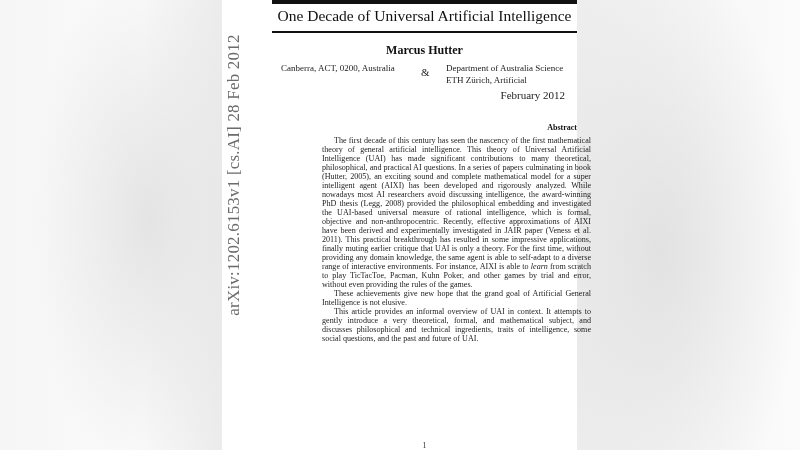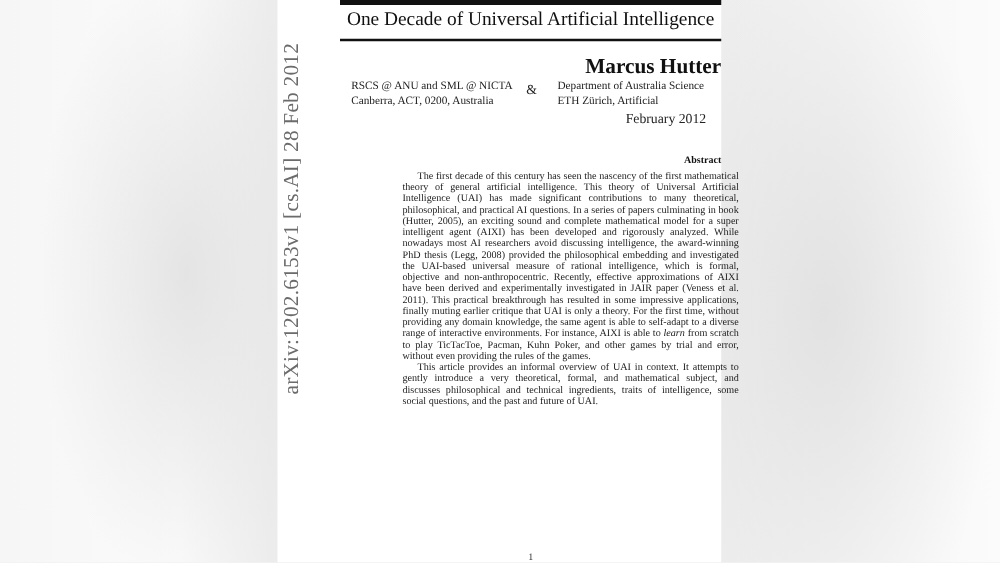--- a/index.html
+++ b/index.html
@@ -29,22 +29,22 @@
     transform: rotate(-90deg);
     font-size: 17px; color: #6b6b6b; letter-spacing: 0.2px;
   }
   .rule-top { position: absolute; left: 272px; top: 0; width: 305px; height: 4px; background: #111; }
   .rule-mid { position: absolute; left: 272px; top: 31px; width: 305px; height: 2px; background: #111; }
   .title {
     position: absolute; left: 272px; top: 7px; width: 305px; text-align: center;
     font-size: 15.5px; font-weight: normal; color: #111; white-space: nowrap;
   }
   .author {
-    position: absolute; left: 272px; top: 43px; width: 305px; text-align: right;
-    font-size: 17px; font-weight: bold; color: #111;
+    position: absolute; left: 272px; top: 43px; width: 305px; text-align: center;
+    font-size: 12px; font-weight: bold; color: #111;
   }
   .affil {
     position: absolute; top: 63px; font-size: 9px; line-height: 11.5px; color: #222; white-space: nowrap;
   }
   .affil.left { left: 281px; }
   .affil.right { left: 446px; }
   .amp { position: absolute; left: 421px; top: 66px; font-size: 11px; color: #222; }
   .date {
     position: absolute; left: 260px; top: 89px; width: 305px; text-align: right;
     font-size: 11px; color: #222;
@@ -75,31 +75,31 @@
   <span>arXiv:1202.6153v1  [cs.AI]  28 Feb 2012</span>
 </div>
 
 <div class="rule-top"></div>
 <div class="title">One Decade of Universal Artificial Intelligence</div>
 <div class="rule-mid"></div>
 
 <div class="author">Marcus Hutter</div>
 
 <div class="affil left">
-  <div>RSCS @ ANU and SML @ NICTA</div>
   <div>Canberra, ACT, 0200, Australia</div>
 </div>
 <div class="amp">&amp;</div>
 <div class="affil right">
   <div>Department of Australia Science</div>
   <div>ETH Zürich, Artificial</div>
 </div>
 
 <div class="date">February 2012</div>
 
 <div class="abstract-heading">Abstract</div>
 
 <div class="abstract">
   <p><span>The first decade of this century has seen the nascency of the first mathematical theory of general artificial intelligence. This theory of Universal Artificial Intelligence (UAI) has made significant contributions to many theoretical, philosophical, and practical AI questions. In a series of papers culminating in book (Hutter, 2005), an exciting sound and complete mathematical model for a super intelligent agent (AIXI) has been developed and rigorously analyzed. While nowadays most AI researchers avoid discussing intelligence, the award-winning PhD thesis (Legg, 2008) provided the philosophical embedding and investigated the UAI-based universal measure of rational intelligence, which is formal, objective and non-anthropocentric. Recently, effective approximations of AIXI have been derived and experimentally investigated in JAIR paper (Veness et al. 2011). This practical breakthrough has resulted in some impressive applications, finally muting earlier critique that UAI is only a theory. For the first time, without providing any domain knowledge, the same agent is able to self-adapt to a diverse range of interactive environments. For instance, AIXI is able to </span><em>learn</em><span> from scratch to play TicTacToe, Pacman, Kuhn Poker, and other games by trial and error, without even providing the rules of the games.</span></p>
+  <p>These achievements give new hope that the grand goal of Artificial General Intelligence is not elusive.</p>
   <p>This article provides an informal overview of UAI in context. It attempts to gently introduce a very theoretical, formal, and mathematical subject, and discusses philosophical and technical ingredients, traits of intelligence, some social questions, and the past and future of UAI.</p>
 </div>
 
 <div class="page-number">1</div>
 
 </body></html>

